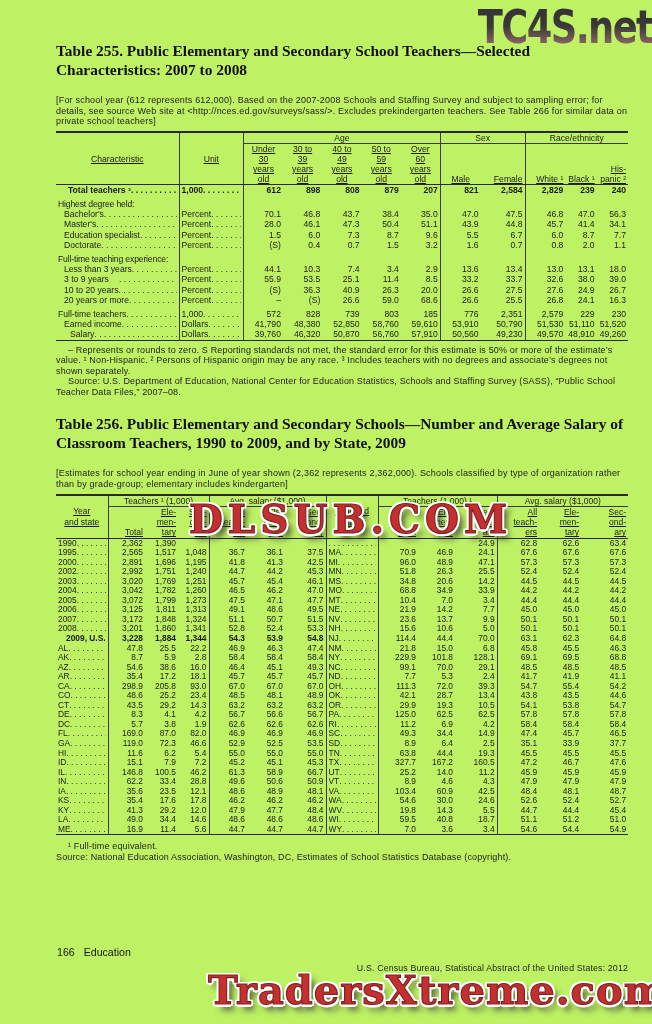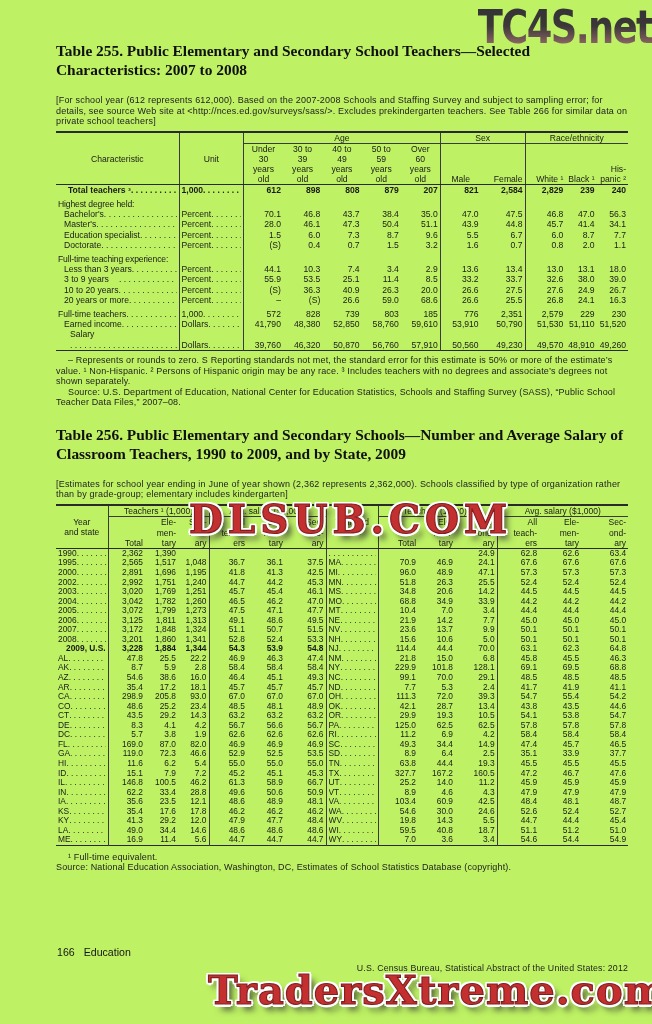--- a/index.html
+++ b/index.html
@@ -17,21 +17,21 @@
         border-top:2px solid #2a2a2a;border-bottom:1.4px solid #2a2a2a;}
   td{padding:0 2px;vertical-align:bottom;}
   .num{text-align:right;white-space:nowrap;}
   .br{border-right:1px solid #3a3a3a;}
   .b{font-weight:bold;}
   .pre{white-space:pre-line;}
   .ctr{text-align:center;}
   .rt{text-align:right;}
   .hc{vertical-align:middle;text-align:center;}
   .grp{border-bottom:1px solid #3a3a3a;text-align:center;}
-  tr.sub td, td[rowspan]{border-bottom:1.3px solid #2a2a2a;}
+  tr.sub td, td[rowspan]{border-bottom:1.3px solid #2a2a2a;text-decoration:underline;}
   .sh{vertical-align:bottom;}
   tr.gap td{padding-top:3px;}
   .section{white-space:nowrap;letter-spacing:-.15px;overflow:visible;}
 
   .t255 td{font-size:8.6px;line-height:10.4px;}
   .t255 thead td{font-size:8.6px;line-height:10px;}
   .t256 td{font-size:8.4px;line-height:9.55px;}
   .t256 thead td{font-size:8.5px;line-height:10.2px;}
 
   .lead{display:flex;align-items:baseline;overflow:hidden;}
@@ -414,21 +414,21 @@
             <td class="num">58,760</td>
             <td class="num br">59,610</td>
             <td class="num">53,910</td>
             <td class="num br">50,790</td>
             <td class="num">51,530</td>
             <td class="num">51,110</td>
             <td class="num">51,520</td>
           </tr>
           <tr>
             <td class="c-lab br">
-              <div class="lead" style="padding-left: 12px; flex-direction: column;">
+              <div class="lead" style="padding-left: 12px;">
                 <span class="lab">Salary</span>
                 <span class="dots"></span>
               </div>
             </td>
             <td class="br">
               <div class="lead">
                 <span class="lab">Dollars</span>
                 <span class="dots"></span>
               </div>
             </td>

